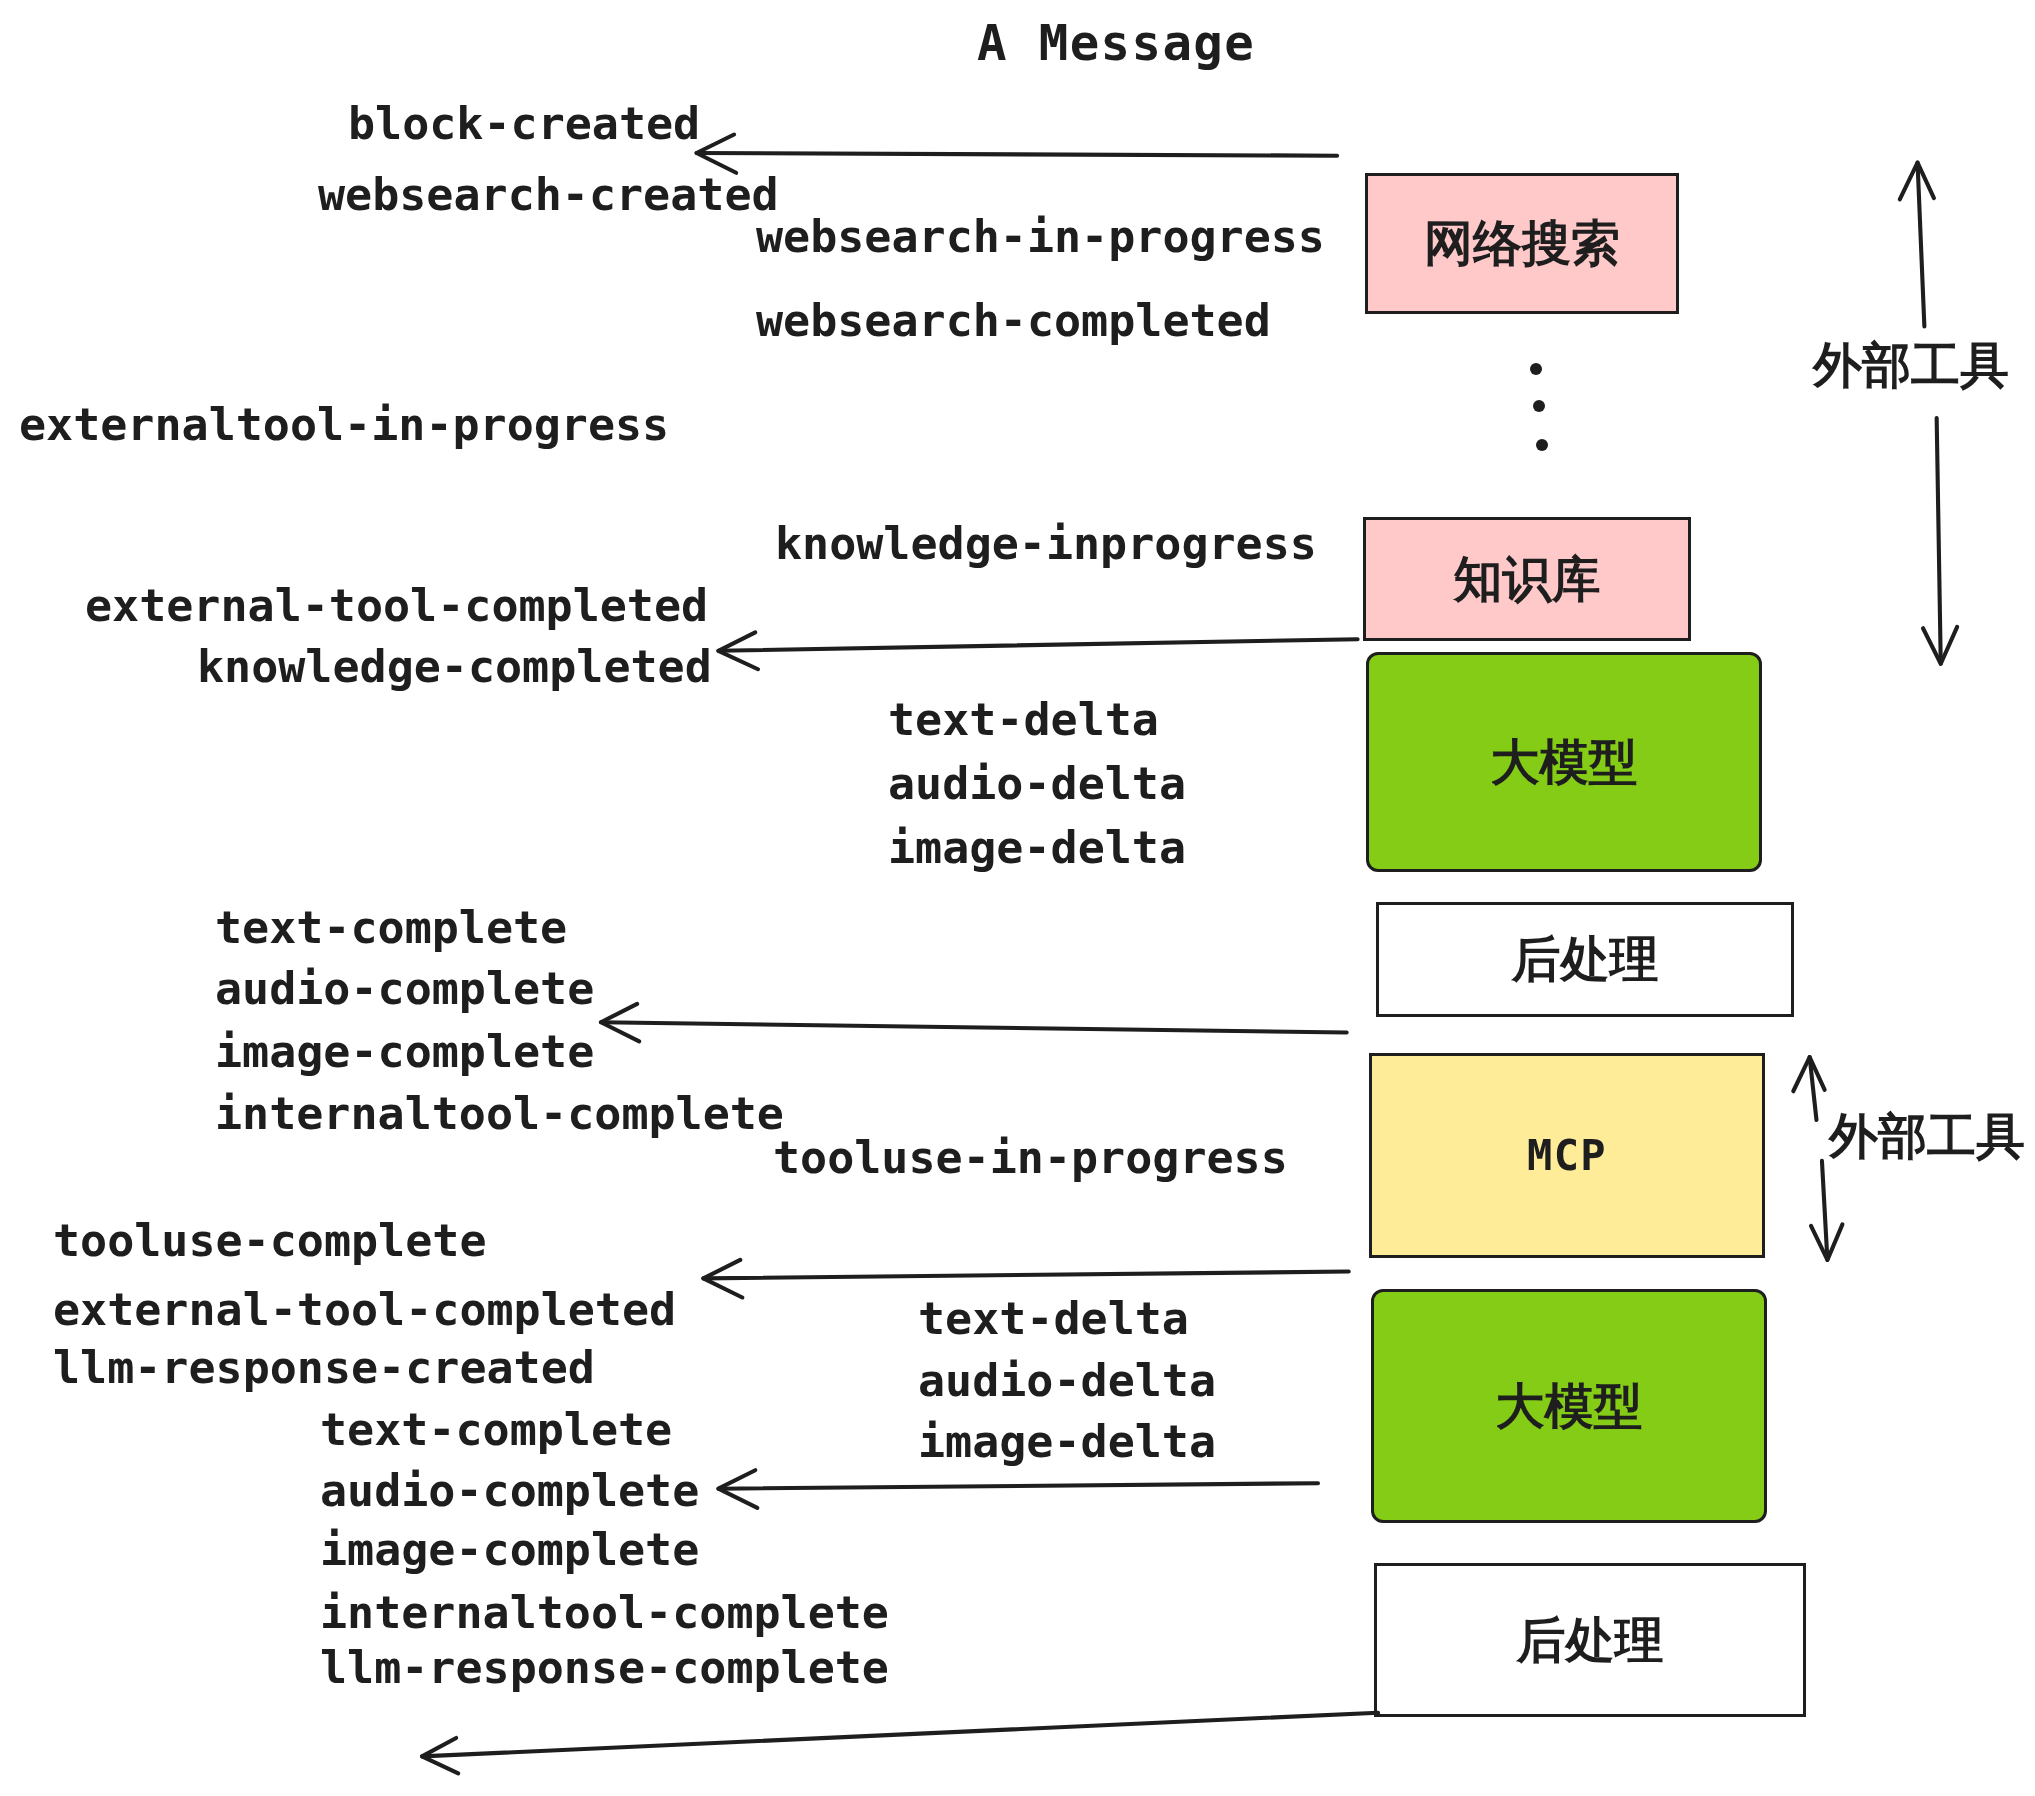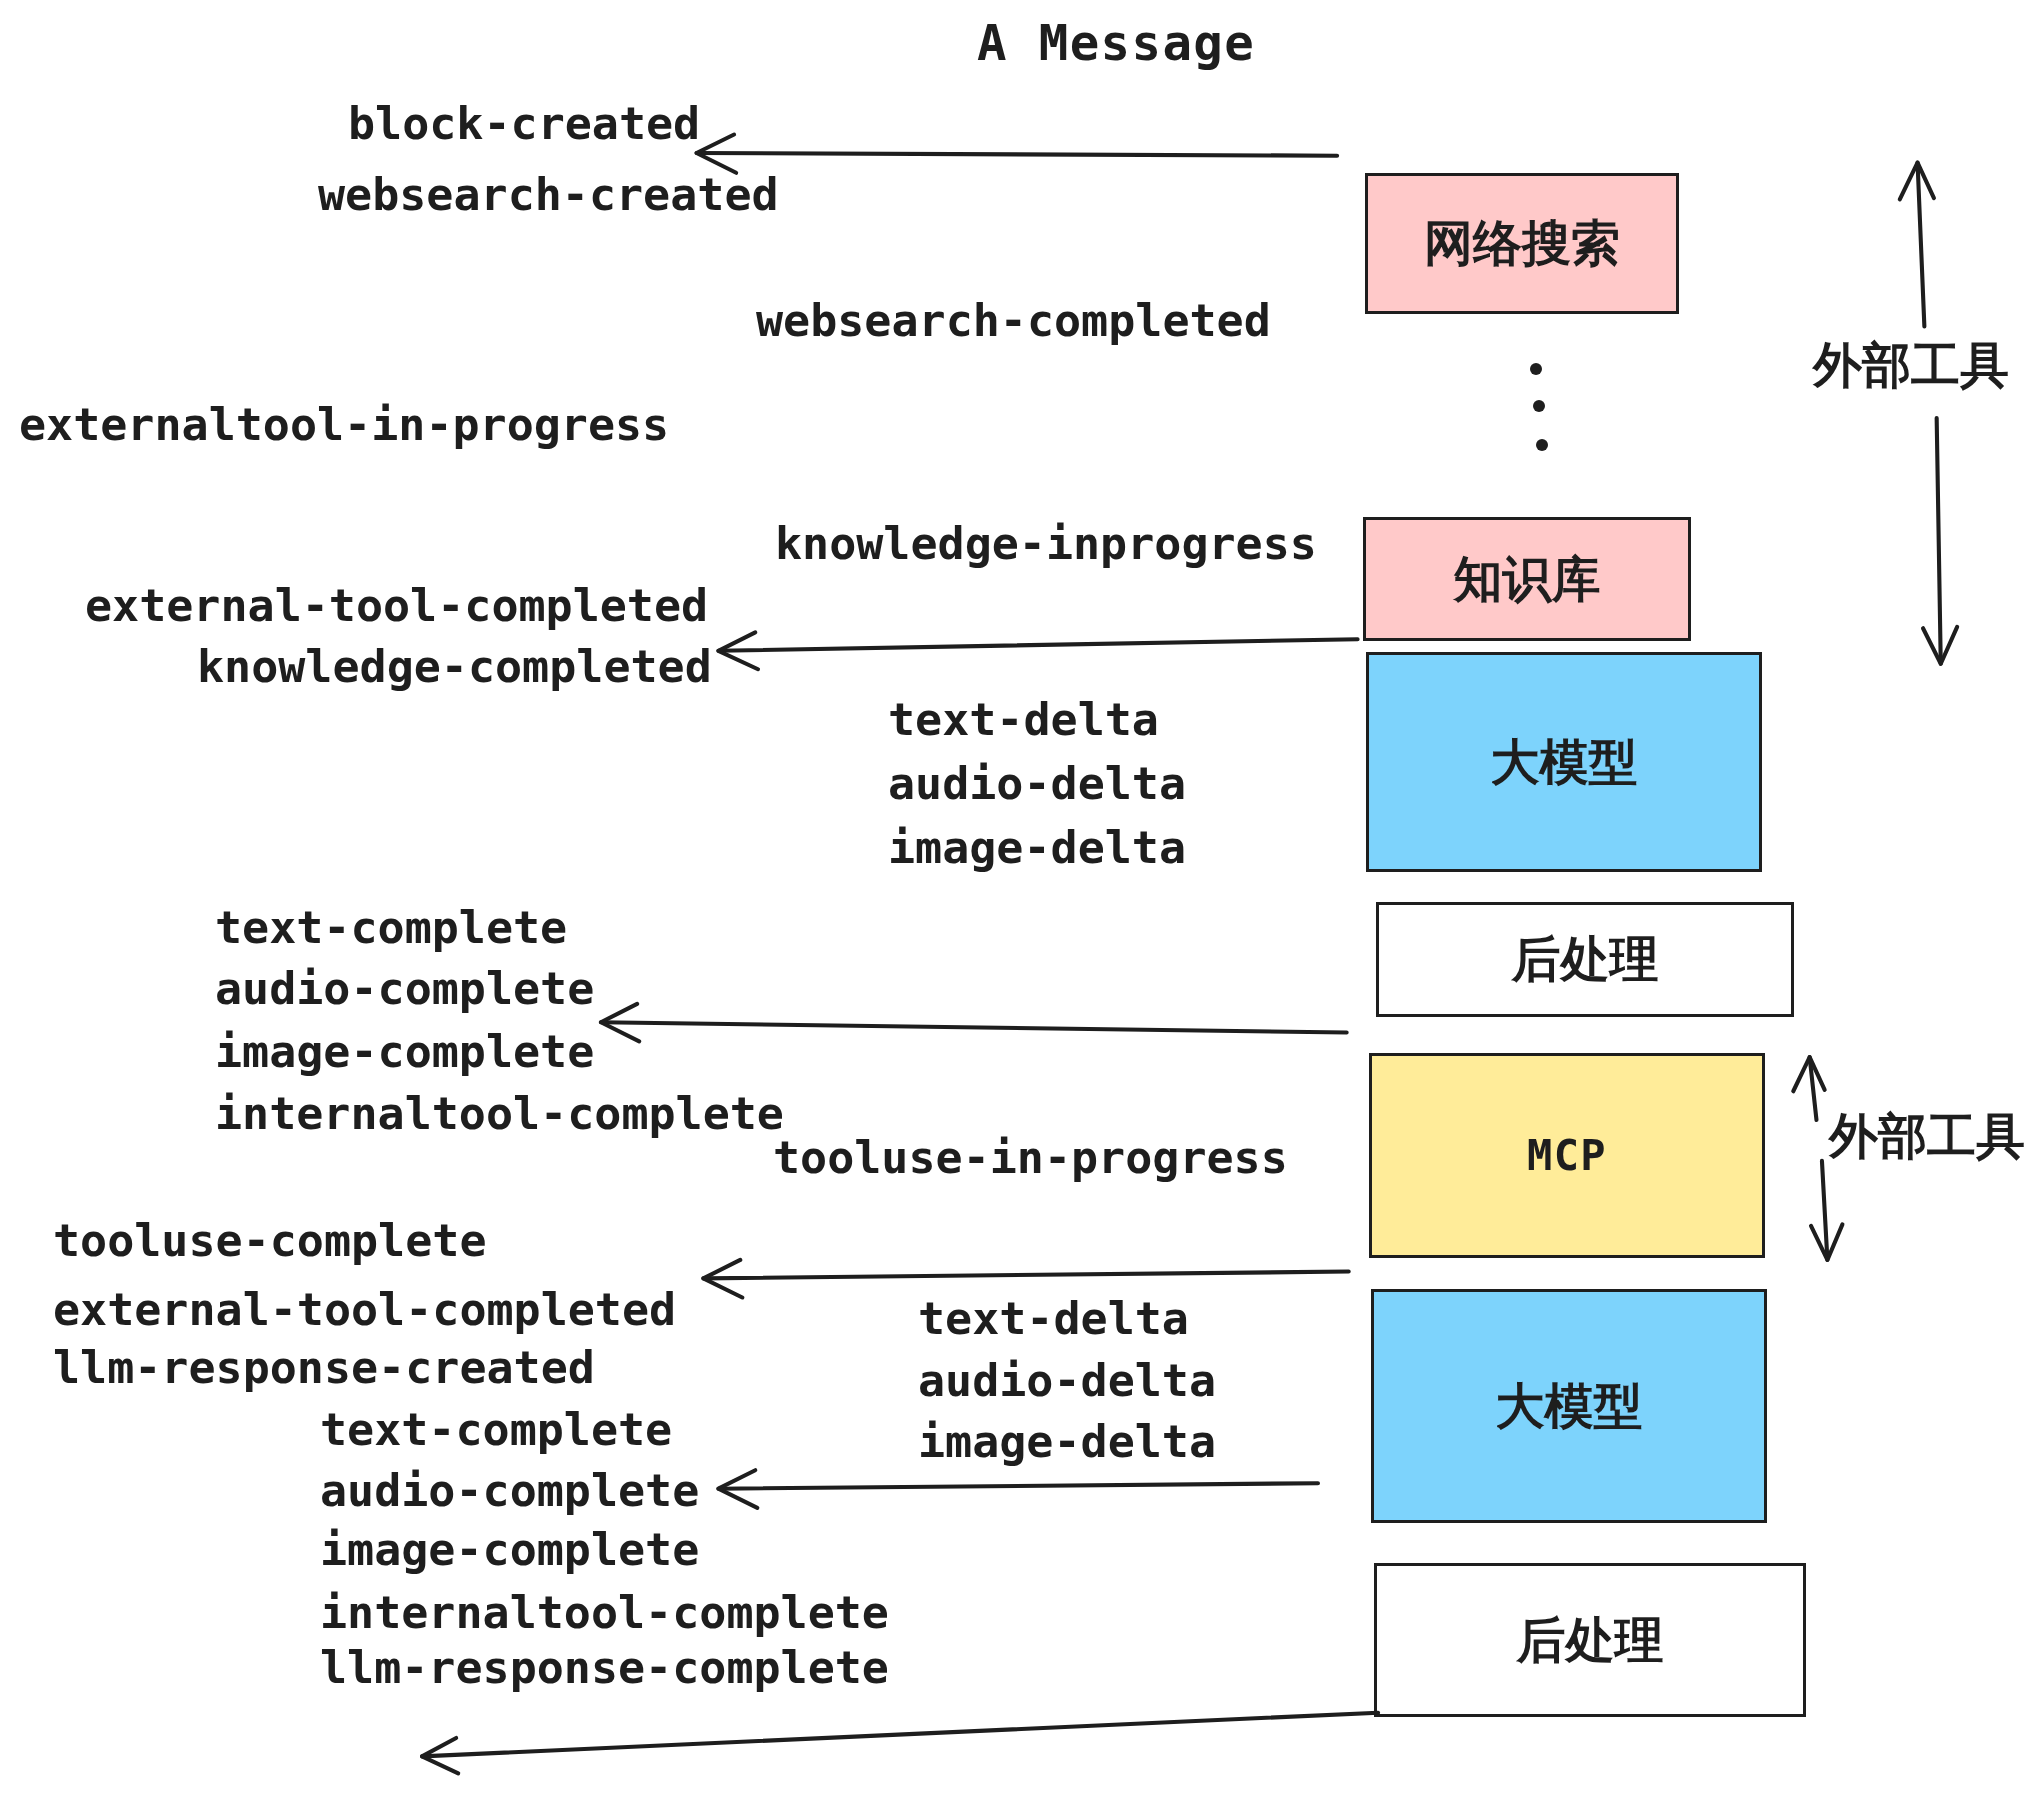--- a/index.html
+++ b/index.html
@@ -22,21 +22,21 @@
   }
   .box-label{
     font-family:"DejaVu Sans","Liberation Sans",sans-serif;
     font-size:49px;font-weight:700;line-height:1;white-space:nowrap;
   }
   .box-label.mono{
     font-family:"DejaVu Sans Mono","Liberation Mono",monospace;
     font-size:42px;letter-spacing:1.4px;
   }
   .fill-pink{background:#ffc9c9;}
-  .fill-green{background:#7dd3fc;}
+  .fill-green{background:#84cc16;border-radius:12px;}
   .fill-yellow{background:#ffec99;}
   .fill-white{background:#ffffff;}
   .side-label{
     position:absolute;font-family:"DejaVu Sans","Liberation Sans",sans-serif;
     font-size:49px;font-weight:700;line-height:1;white-space:nowrap;
   }
   .dot{
     position:absolute;width:12.3px;height:12.3px;border-radius:50%;
     background:#1e1e1e;
   }
@@ -45,20 +45,21 @@
 </style>
 </head>
 <body>
 
 <div id="canvas">
 
   <div class="title" style="left:977px;top:19px;">A Message</div>
 
   <div class="ev" style="left:318px;top:101px;margin-left:30px;">block-created</div>
   <div class="ev" style="left:318px;top:172px;">websearch-created</div>
+  <div class="ev" style="left:756px;top:214px;">websearch-in-progress</div>
   <div class="ev" style="left:756px;top:298px;">websearch-completed</div>
   <div class="ev" style="left:19px;top:402px;">externaltool-in-progress</div>
   <div class="ev" style="left:775px;top:521px;">knowledge-inprogress</div>
   <div class="ev" style="left:85px;top:583px;">external-tool-completed</div>
   <div class="ev" style="left:197px;top:644px;">knowledge-completed</div>
   <div class="ev" style="left:888px;top:697px;">text-delta</div>
   <div class="ev" style="left:888px;top:761px;">audio-delta</div>
   <div class="ev" style="left:888px;top:825px;">image-delta</div>
   <div class="ev" style="left:215px;top:905px;">text-complete</div>
   <div class="ev" style="left:215px;top:966px;">audio-complete</div>

